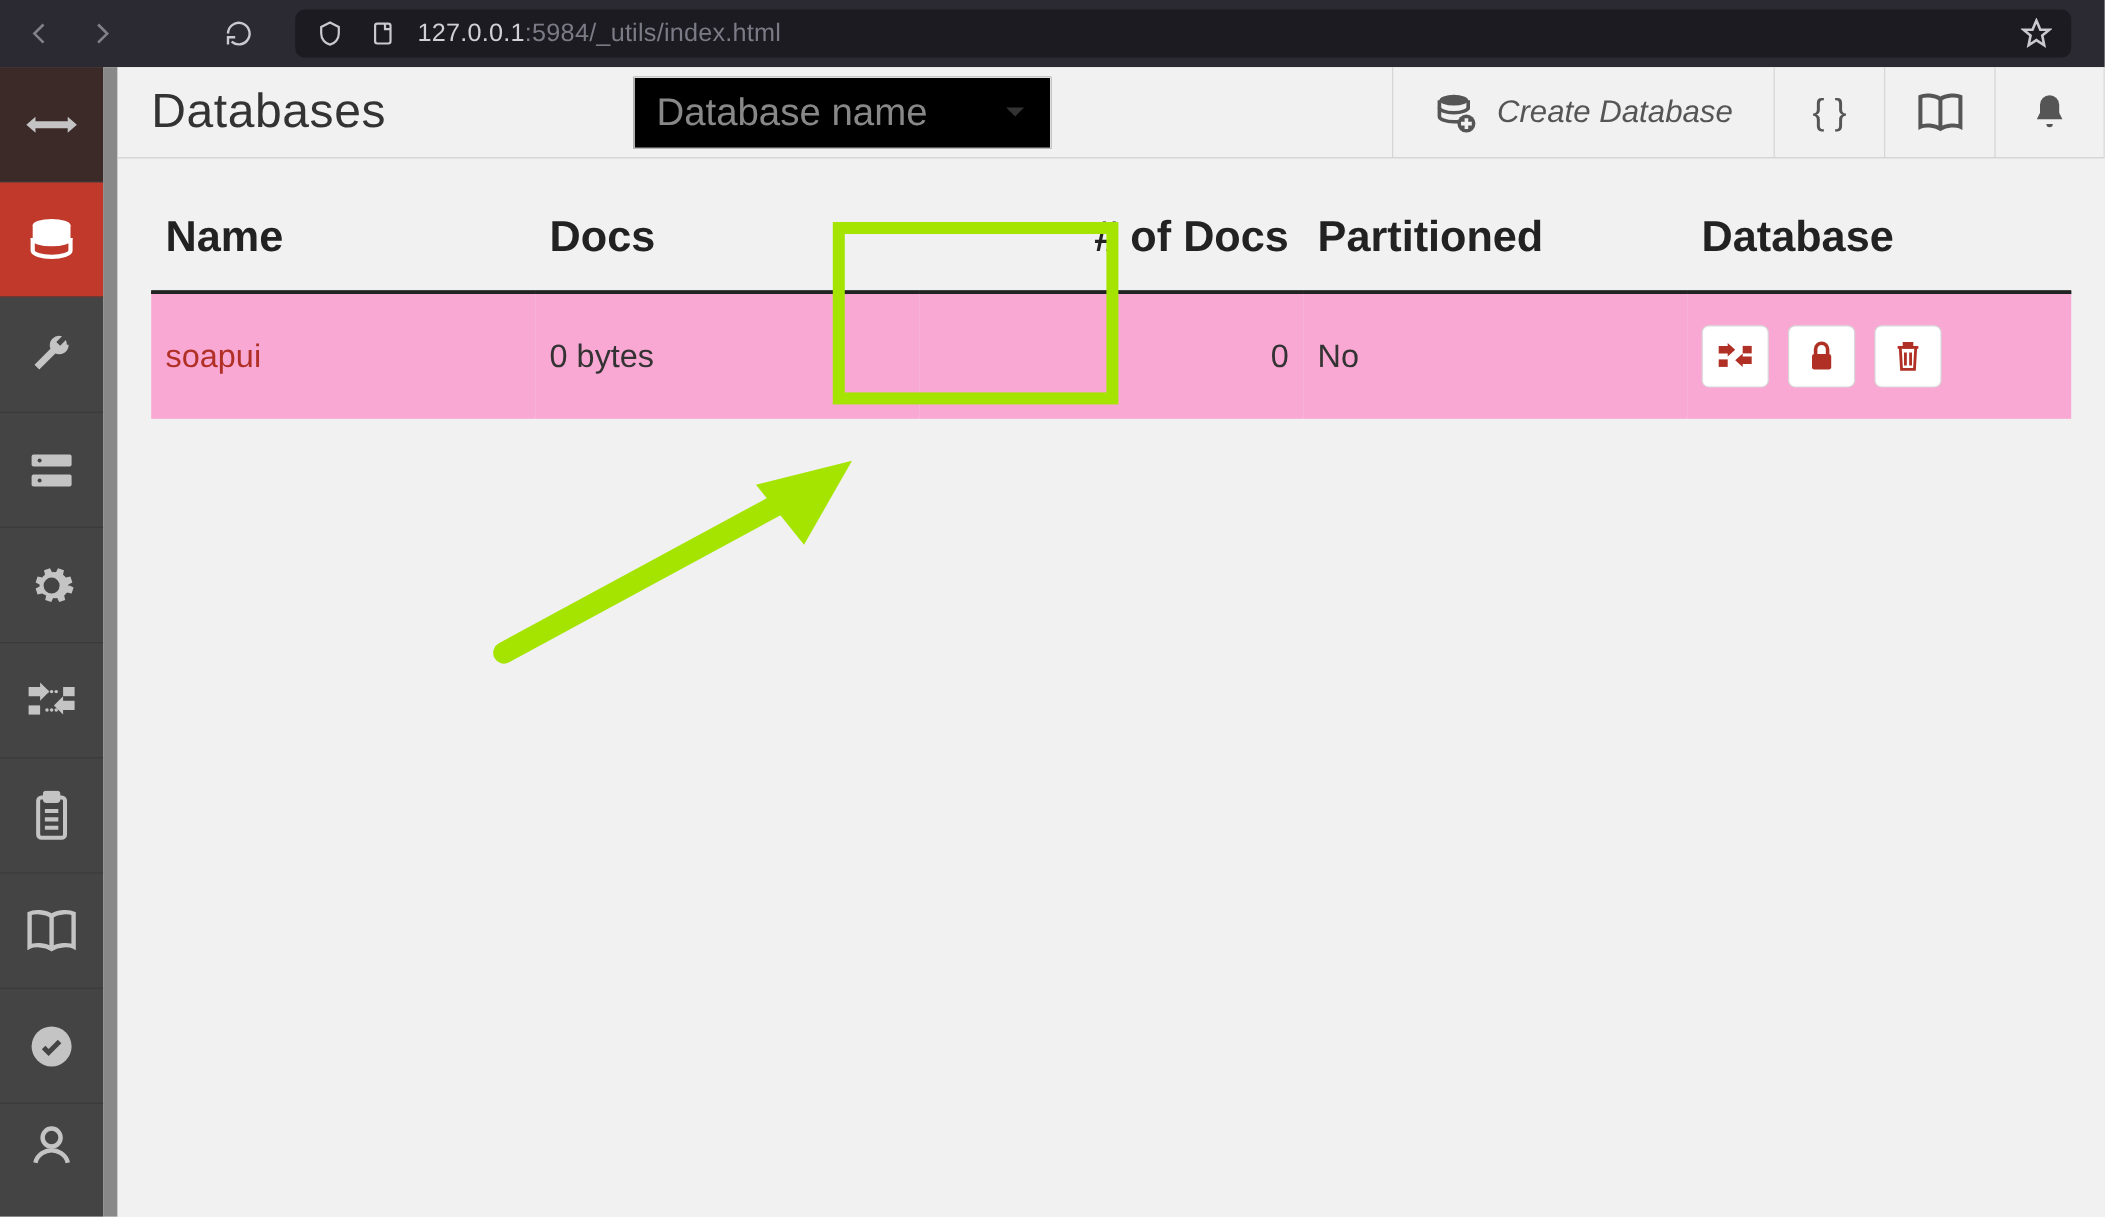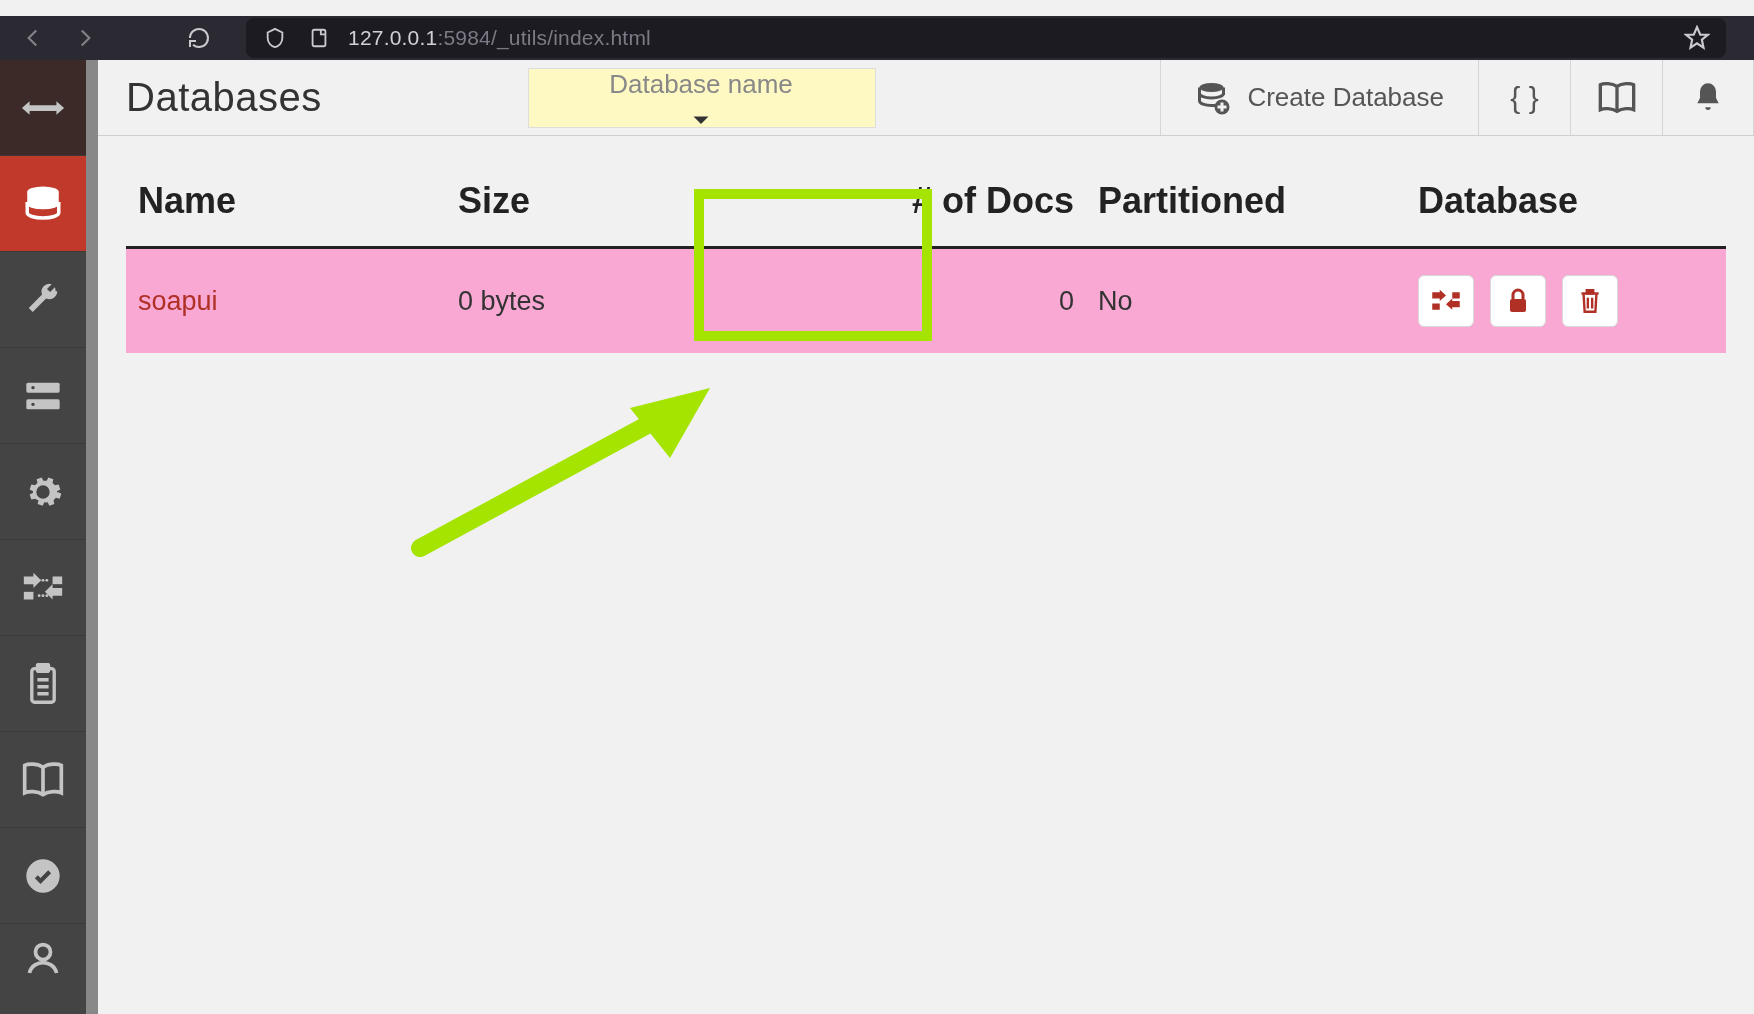--- a/index.html
+++ b/index.html
@@ -1,18 +1,18 @@
 <!DOCTYPE html>
 <html><head>
 <meta charset="utf-8">
 <style>
   * { box-sizing: border-box; margin: 0; padding: 0; }
   html, body { width: 1754px; height: 1014px; font-family: -apple-system, BlinkMacSystemFont, "Segoe UI", Helvetica, Arial, sans-serif; background: #f1f1f1; overflow: hidden; }
   
-  .browser-bar { height: 44px; background: #2b2a33; display: flex; align-items: center; padding: 0 18px; gap: 22px; margin-top: 16px; }
+  .browser-bar { height: 56px; background: #2b2a33; display: flex; align-items: center; padding: 0 18px; gap: 22px; }
   .bb-btn { color: #c9c9cf; display: inline-flex; align-items: center; justify-content: center; width: 30px; height: 30px; }
   .bb-btn.dim { opacity: .55; }
   .bb-spacer { width: 40px; }
   .url-wrap { flex: 1; display: flex; align-items: center; gap: 14px; background: #1c1b22; border-radius: 8px; height: 40px; padding: 0 14px; margin: 0 10px; }
   .url-text { color: #d0d0d7; font-size: 21px; letter-spacing: .2px; }
   .url-text .dim { color: #7b7b86; }
   .bb-right { display: flex; align-items: center; gap: 28px; padding-left: 8px; }
   .abp { background: #c0392b; color: #fff; font-size: 12px; font-weight: 700; padding: 3px 5px; border-radius: 4px; letter-spacing: .5px; }
   .kbd-box { width:26px; height:18px; background:#777; border-radius:3px; opacity:.6; }
   
@@ -21,23 +21,23 @@
   .sidebar-inner { flex:1; position:relative; }
   .sidebar-inner::after{ content:""; position:absolute; top:0; right:-12px; width:12px; height:100%; background:#888888;}
   .side-item { height: 96px; display: flex; align-items: center; justify-content: center; border-bottom: 1px solid #3a3a3a; cursor: pointer; }
   .side-item.top { background: #3b2a28; }
   .side-item.active { background: #c0392b; }
   .side-icon { color: #c4c4c4; }
   .side-item.active .side-icon { color: #fff; }
   .main { flex:1; background:#f1f1f1; position:relative; margin-left:12px;}
   .topbar { height: 76px; display:flex; align-items:center; border-bottom:1px solid #cfcfcf; }
   .page-title { font-size: 40px; font-weight: 500; color:#333; padding-left: 28px; flex: 0 0 430px; letter-spacing:.5px;}
-  .db-select { width: 348px; height: 60px; background:#fef9c3; border:1px solid #ddd; display:flex; align-items:center; justify-content:space-between; padding:0 20px 0 18px; color:#888; font-size:26px; cursor:pointer;flex-direction:column;}
+  .db-select { width: 348px; height: 60px; background:#000000; border:1px solid #ddd; display:flex; align-items:center; justify-content:space-between; padding:0 20px 0 18px; color:#888; font-size:32px; cursor:pointer;}
   .spacer-flex { flex:1; }
-  .create-db { display:flex; align-items:center; gap:16px; border-left:1px solid #d5d5d5; height:100%; padding:0 34px; cursor:pointer;}
+  .create-db { display:flex; align-items:center; gap:16px; border-left:1px solid #d5d5d5; height:100%; padding:0 34px; cursor:pointer;font-style:italic;}
   .create-db span{ font-size:26px; color:#555; }
   .top-icon-cell { border-left:1px solid #d5d5d5; height:100%; width:92px; display:flex; align-items:center; justify-content:center; cursor:pointer; color:#555;}
   .table-wrap { padding: 22px 28px 0 28px; }
   table { width:100%; border-collapse: collapse; }
   thead th { text-align:left; font-size:36px; font-weight:700; color:#222; padding: 22px 12px 24px 12px; border-bottom:3px solid #222; }
   tbody td { font-size:27px; padding: 26px 12px; background:#f9a8d4; color:#333; }
   tbody td .db-link { color:#b03026; text-decoration:none; }
   .col-name{ width: 260px; }
   .col-size{ width: 260px; }
   .col-docs{ width: 260px; text-align:right; padding-left: 60px;}
@@ -233,21 +233,21 @@
             </svg>
         </span>
       </div>
     </div>
 
     <div class="table-wrap">
       <table>
         <thead>
           <tr>
             <th class="col-name">Name</th>
-            <th class="col-size">Size</th>
+            <th class="col-size">Docs</th>
             <th class="col-docs"># of Docs</th>
             <th class="col-part">Partitioned</th>
             <th class="col-actions">Database</th>
           </tr>
         </thead>
         <tbody>
           <tr>
             <td><a href="#" class="db-link">soapui</a></td>
             <td>0 bytes</td>
             <td class="col-docs">0</td>

